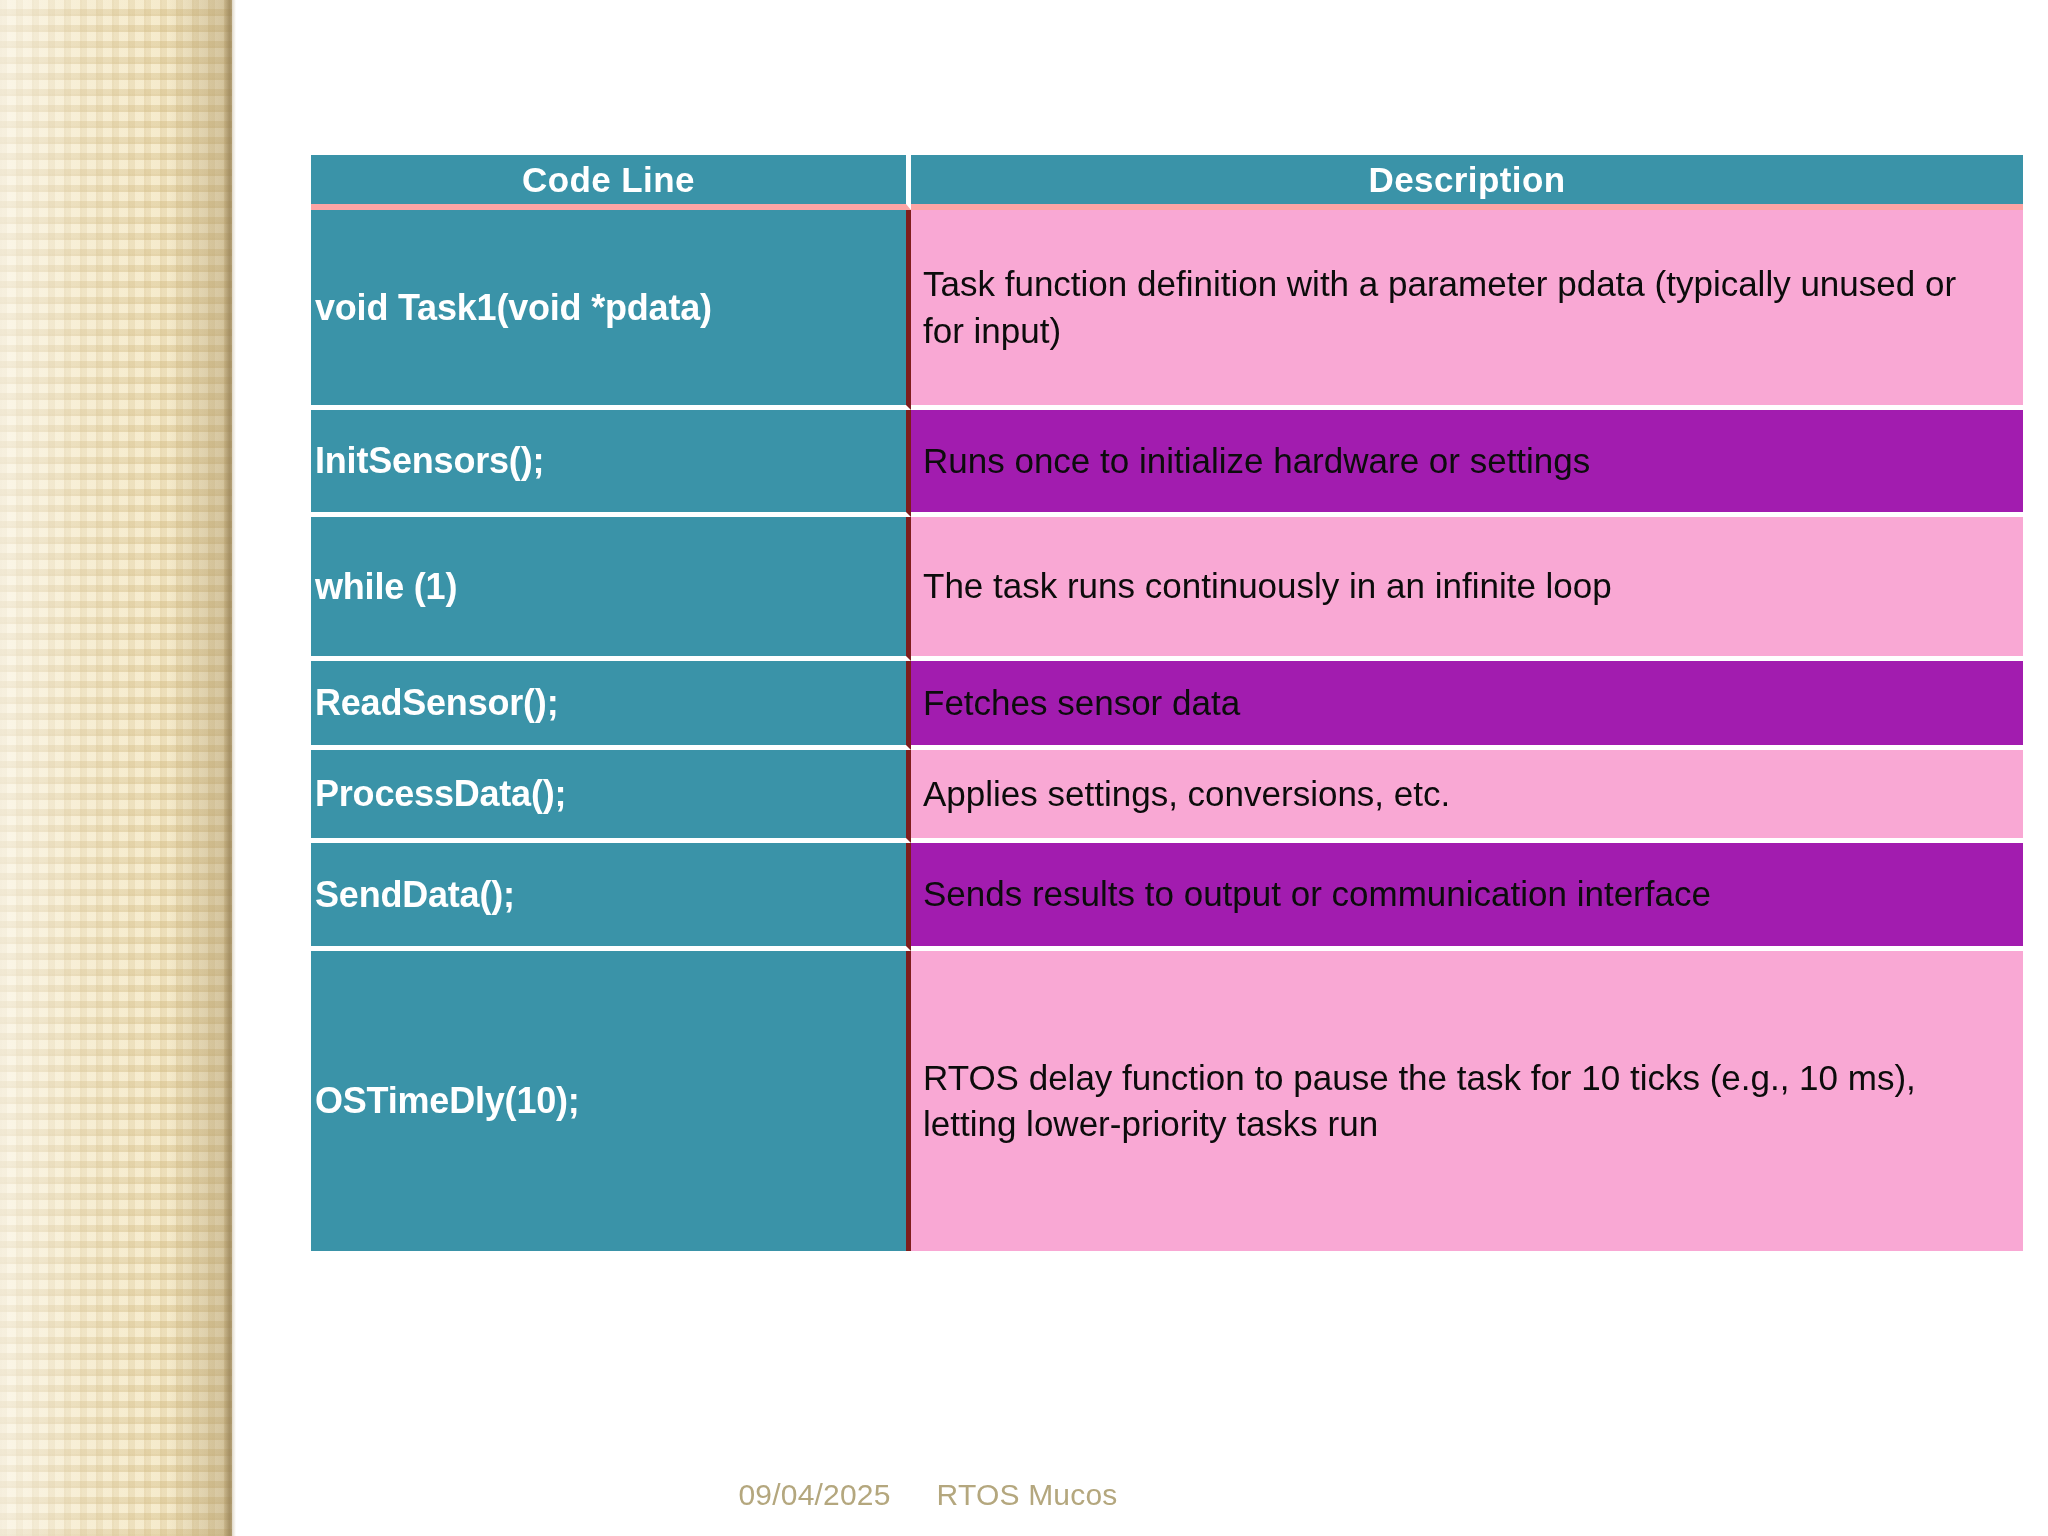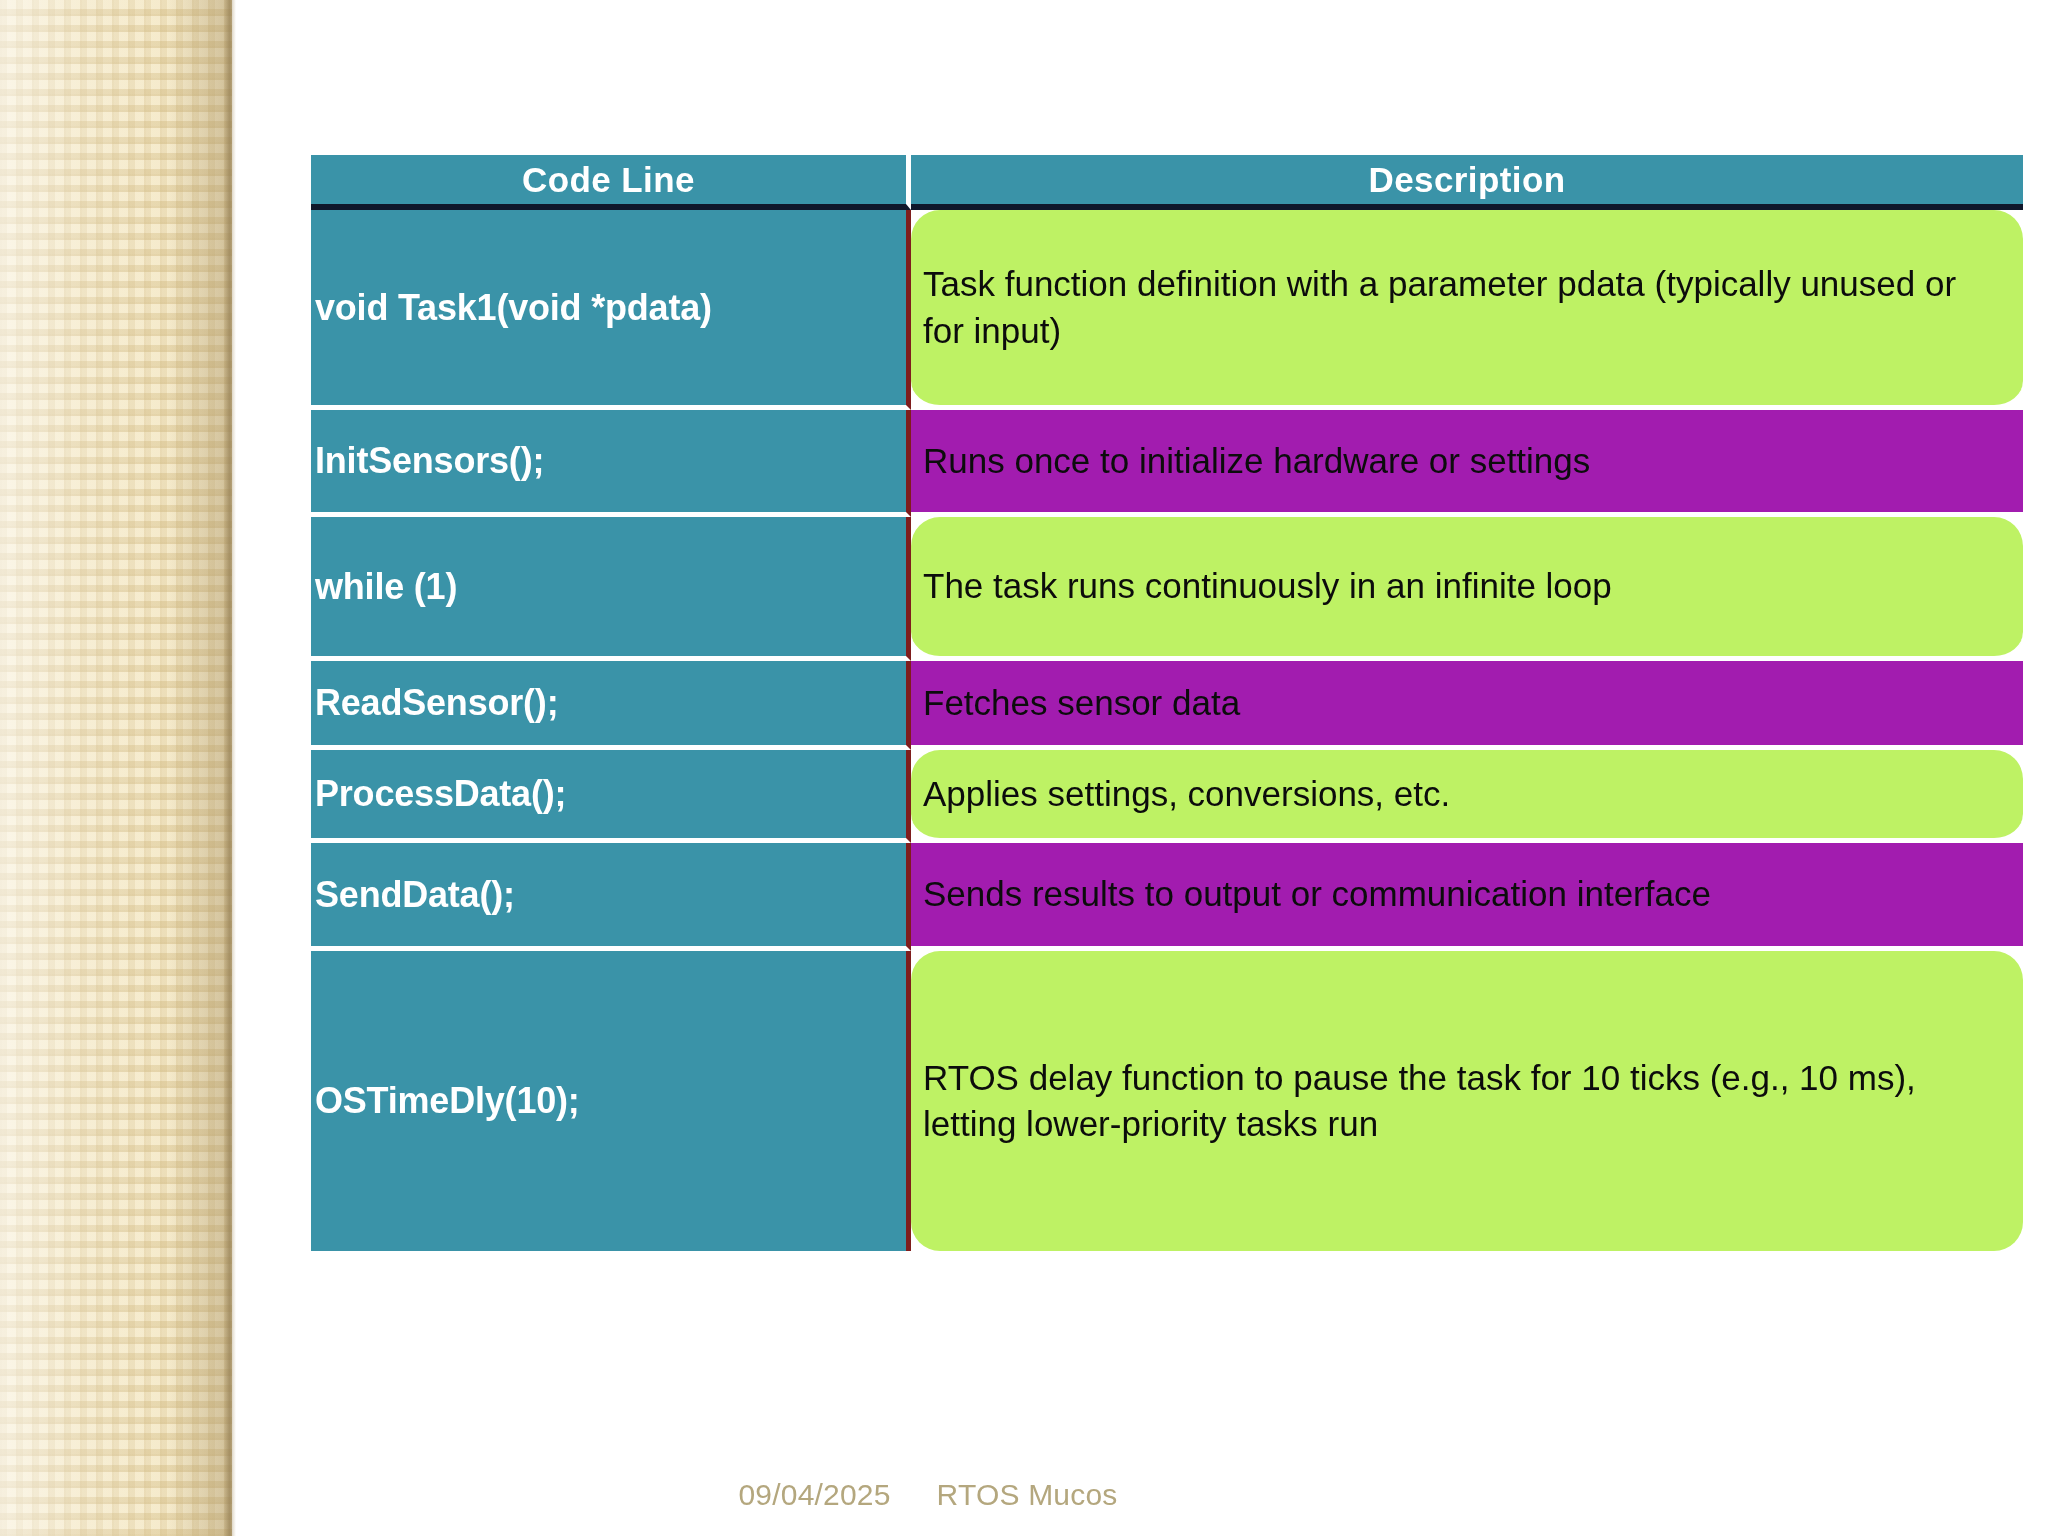--- a/index.html
+++ b/index.html
@@ -65,21 +65,21 @@
 
   thead th {
     background: #3a93a8;
     color: #ffffff;
     font-size: 35px;
     font-weight: bold;
     text-align: center;
     letter-spacing: 0.4px;
     height: 55px;
     padding: 0 10px;
-    border-bottom: 6px solid #0f172a;
+    border-bottom: 6px solid #fca5a5;
     box-sizing: border-box;
     vertical-align: middle;
   }
   thead th.th-code { border-right: 5px solid #ffffff; }
 
   td.code-cell {
     background: #3a93a8;
     color: #ffffff;
     font-size: 36px;
     font-weight: bold;
@@ -91,21 +91,21 @@
     letter-spacing: -0.2px;
   }
   td.desc-cell {
     color: #0c0c0c;
     font-size: 35px;
     line-height: 1.32;
     vertical-align: middle;
     padding: 4px 18px 4px 12px;
     border-bottom: 5px solid #ffffff;
   }
-  tr.band-a td.desc-cell { background: #bef264; border-radius: 29px; }
+  tr.band-a td.desc-cell { background: #f9a8d4; }
   tr.band-b td.desc-cell { background: #a21caf; }
 
   tr.last-row td.code-cell,
   tr.last-row td.desc-cell { border-bottom: none; }
 
   
   .footer {
     position: absolute;
     left: 0;
     top: 1478px;

